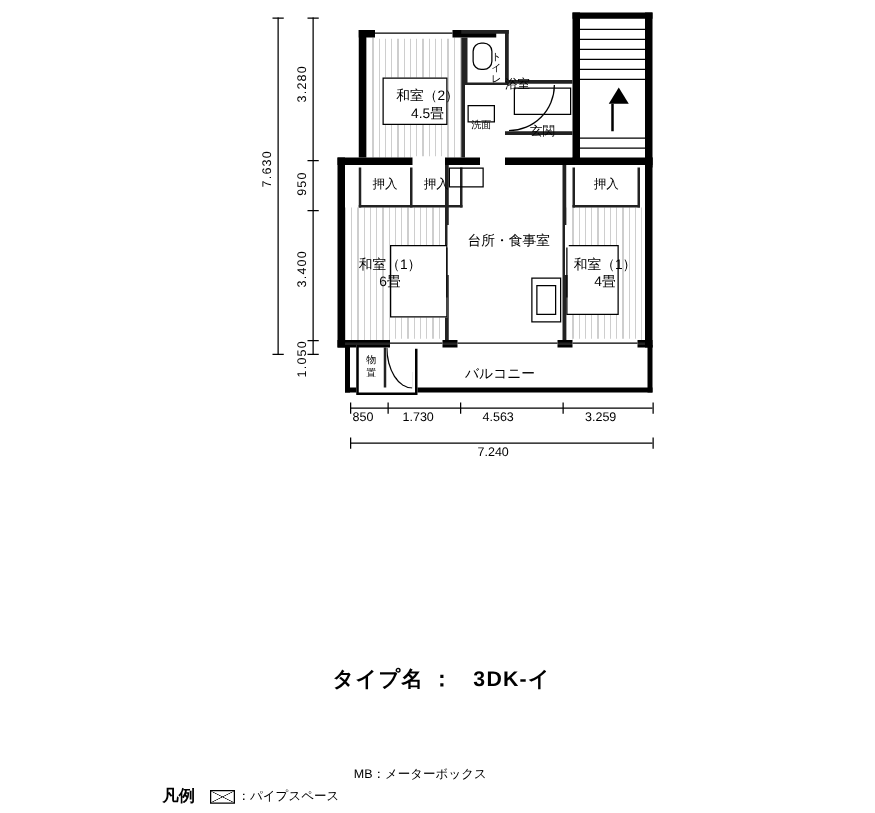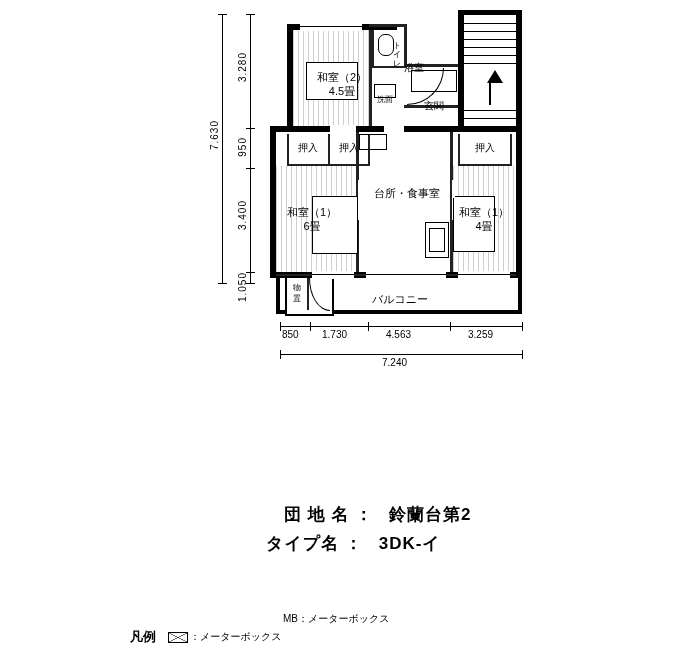--- a/index.html
+++ b/index.html
@@ -283,31 +283,26 @@
   <div class="abs tick" style="left:280px; top:350px; width:1px; height:9px;"></div>
   <div class="abs tick" style="left:522px; top:350px; width:1px; height:9px;"></div>
 
   <div class="abs dimtxt" style="left:282px; top:329px;">850</div>
   <div class="abs dimtxt" style="left:322px; top:329px;">1.730</div>
   <div class="abs dimtxt" style="left:386px; top:329px;">4.563</div>
   <div class="abs dimtxt" style="left:468px; top:329px;">3.259</div>
   <div class="abs dimtxt" style="left:382px; top:357px;">7.240</div>
 
 
-  <div class="abs bigline" style="left:284px; top:503px;">
-    <span>団 地 名</span>
-    <span>：</span>
-    <span style="margin-left:10px;">鈴蘭台第2</span>
-  </div>
   <div class="abs bigline" style="left:266px; top:532px;">
     <span>タイプ名</span>
     <span>：</span>
     <span style="margin-left:10px;">3DK-イ</span>
   </div>
 
   <div class="abs legend-title" style="left:130px; top:628px;">凡例</div>
   <div class="abs" style="left:168px; top:630px; display:flex; align-items:center; gap:2px;">
     <span class="hatchbox"></span>
-    <span class="legend-txt">：メーターボックス</span>
+    <span class="legend-txt">：パイプスペース</span>
   </div>
   <div class="abs legend-txt" style="left:283px; top:612px;">MB：メーターボックス</div>
 
 </div>
 
 </body></html>

